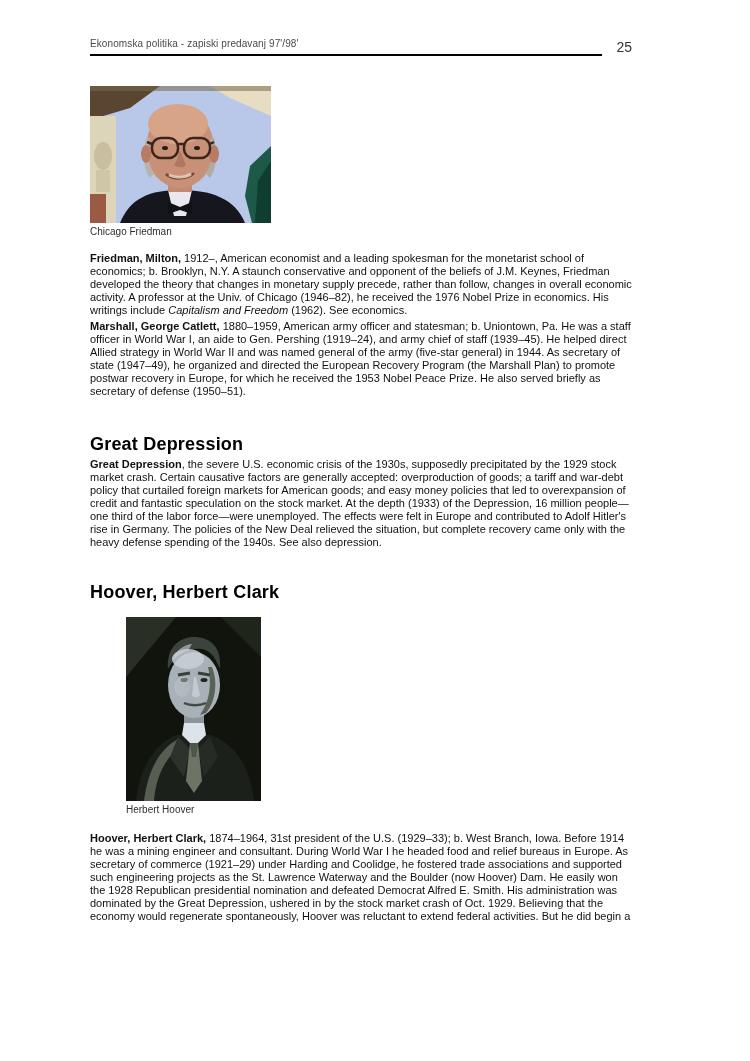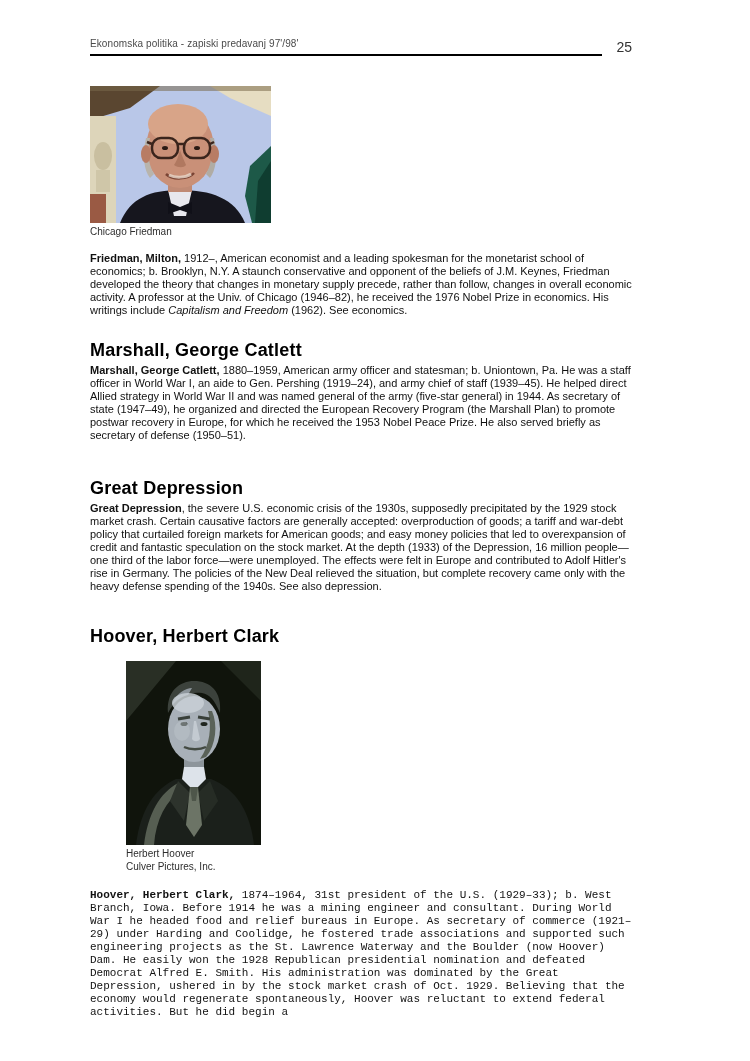--- a/index.html
+++ b/index.html
@@ -63,21 +63,21 @@
   h2.entry-heading {
     font-size: 18px;
     line-height: 21px;
     font-weight: bold;
     color: #000;
     letter-spacing: 0.2px;
   }
   .heading-marshall { margin-top: 23px; }
   .heading-depression { margin-top: 36px; }
   .heading-hoover { margin-top: 33px; }
-  .para-hoover-main { margin-top: 16px; font-family: Liberation Mono, monospace; }
+  .para-hoover-main { margin-top: 16px; }
 </style>
 </head>
 <body>
 
 <div class="page">
 
   <div class="header">
     <div class="header-left">
       <div class="header-title">Ekonomska politika - zapiski predavanj 97'/98'</div>
     </div>
@@ -121,21 +121,20 @@
         <path d="M79,89 C85,92 95,92 101,88" stroke="#e8d8cc" stroke-width="3" fill="none" opacity="0.8"></path>
       </svg>
     </div>
     <div class="caption">
       <div>Chicago Friedman</div>
     </div>
   </div>
 
   <p class="para para-friedman"><b>Friedman, Milton,</b><span> 1912–, American economist and a leading spokesman for the monetarist school of economics; b. Brooklyn, N.Y. A staunch conservative and opponent of the beliefs of J.M. Keynes, Friedman developed the theory that changes in monetary supply precede, rather than follow, changes in overall economic activity. A professor at the Univ. of Chicago (1946–82), he received the 1976 Nobel Prize in economics. His writings include </span><i>Capitalism and Freedom</i><span> (1962). See economics.</span></p>
 
-  <h2 class="entry-heading heading-marshall">Marshall, George Catlett</h2>
   <p class="para para-after-heading"><b>Marshall, George Catlett,</b><span> 1880–1959, American army officer and statesman; b. Uniontown, Pa. He was a staff officer in World War I, an aide to Gen. Pershing (1919–24), and army chief of staff (1939–45). He helped direct Allied strategy in World War II and was named general of the army (five-star general) in 1944. As secretary of state (1947–49), he organized and directed the European Recovery Program (the Marshall Plan) to promote postwar recovery in Europe, for which he received the 1953 Nobel Peace Prize. He also served briefly as secretary of defense (1950–51).</span></p>
 
   <h2 class="entry-heading heading-depression">Great Depression</h2>
   <p class="para para-after-heading"><b>Great Depression</b><span>, the severe U.S. economic crisis of the 1930s, supposedly precipitated by the 1929 stock market crash. Certain causative factors are generally accepted: overproduction of goods; a tariff and war-debt policy that curtailed foreign markets for American goods; and easy money policies that led to overexpansion of credit and fantastic speculation on the stock market. At the depth (1933) of the Depression, 16 million people—one third of the labor force—were unemployed. The effects were felt in Europe and contributed to Adolf Hitler's rise in Germany. The policies of the New Deal relieved the situation, but complete recovery came only with the heavy defense spending of the 1940s. See also depression.</span></p>
 
   <h2 class="entry-heading heading-hoover">Hoover, Herbert Clark</h2>
 
   <div class="figure figure-hoover">
     <div class="photo">
       <svg width="135" height="184" viewBox="0 0 135 184" xmlns="http://www.w3.org/2000/svg">
@@ -159,19 +158,18 @@
         <path d="M72,56 L84,58" stroke="#39403a" stroke-width="3"></path>
         <ellipse cx="58" cy="63" rx="3.5" ry="2" fill="#20261f"></ellipse>
         <ellipse cx="78" cy="63" rx="3.5" ry="2" fill="#20261f"></ellipse>
         <path d="M68,60 L66,78 C68,81 72,81 74,78 L70,60 Z" fill="#c3cad1"></path>
         <ellipse cx="56" cy="70" rx="8" ry="10" fill="#bcc3ca" opacity="0.5"></ellipse>
         <path d="M58,86 C64,89 74,89 80,86" stroke="#434a42" stroke-width="2.5" fill="none"></path>
       </svg>
     </div>
     <div class="caption">
       <div>Herbert Hoover</div>
-      <div>Culver Pictures, Inc.</div>
     </div>
   </div>
 
   <p class="para para-hoover-main"><b>Hoover, Herbert Clark,</b><span> 1874–1964, 31st president of the U.S. (1929–33); b. West Branch, Iowa. Before 1914 he was a mining engineer and consultant. During World War I he headed food and relief bureaus in Europe. As secretary of commerce (1921–29) under Harding and Coolidge, he fostered trade associations and supported such engineering projects as the St. Lawrence Waterway and the Boulder (now Hoover) Dam. He easily won the 1928 Republican presidential nomination and defeated Democrat Alfred E. Smith. His administration was dominated by the Great Depression, ushered in by the stock market crash of Oct. 1929. Believing that the economy would regenerate spontaneously, Hoover was reluctant to extend federal activities. But he did begin a</span></p>
 
 </div>
 
 </body></html>

